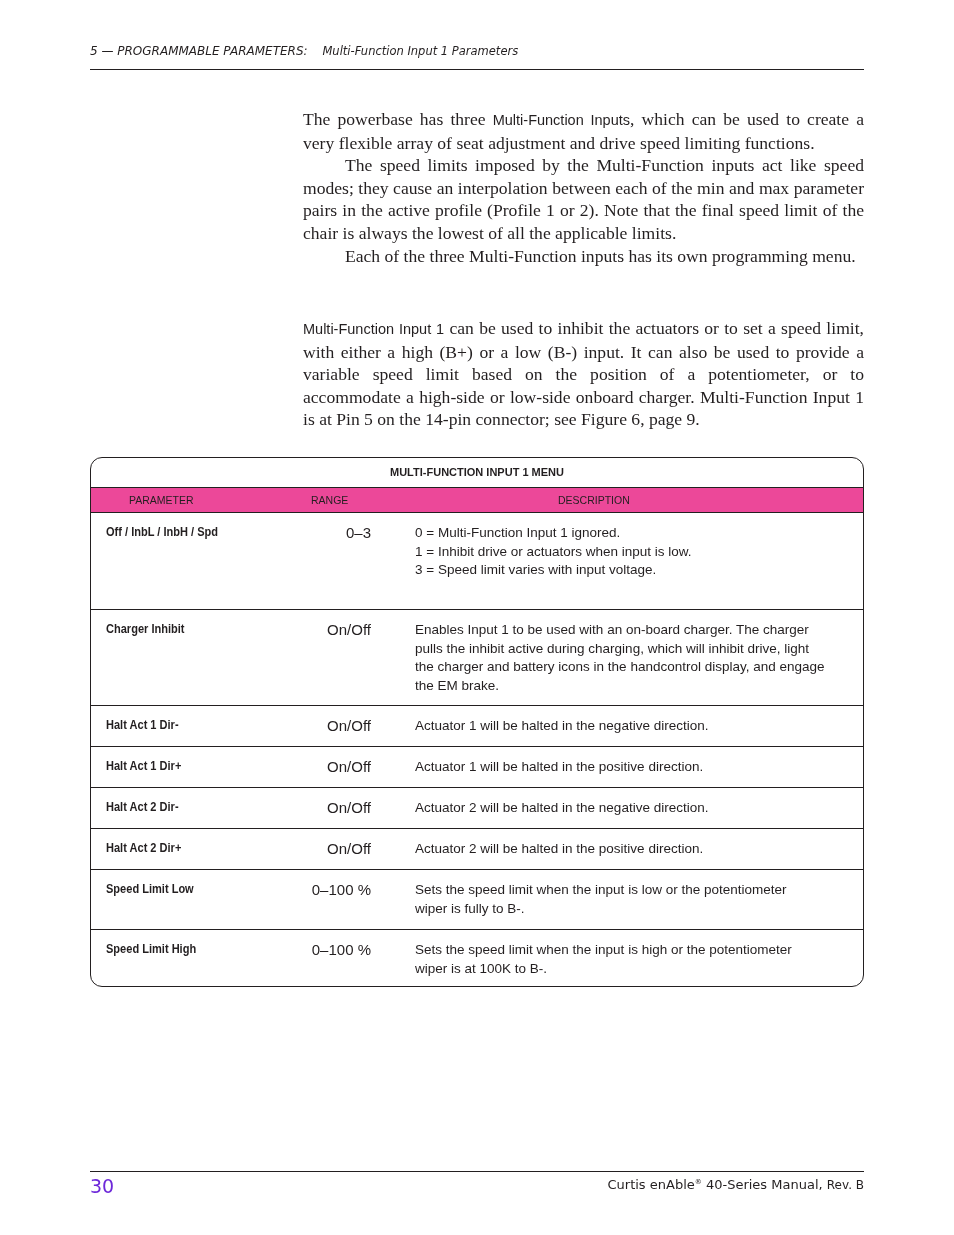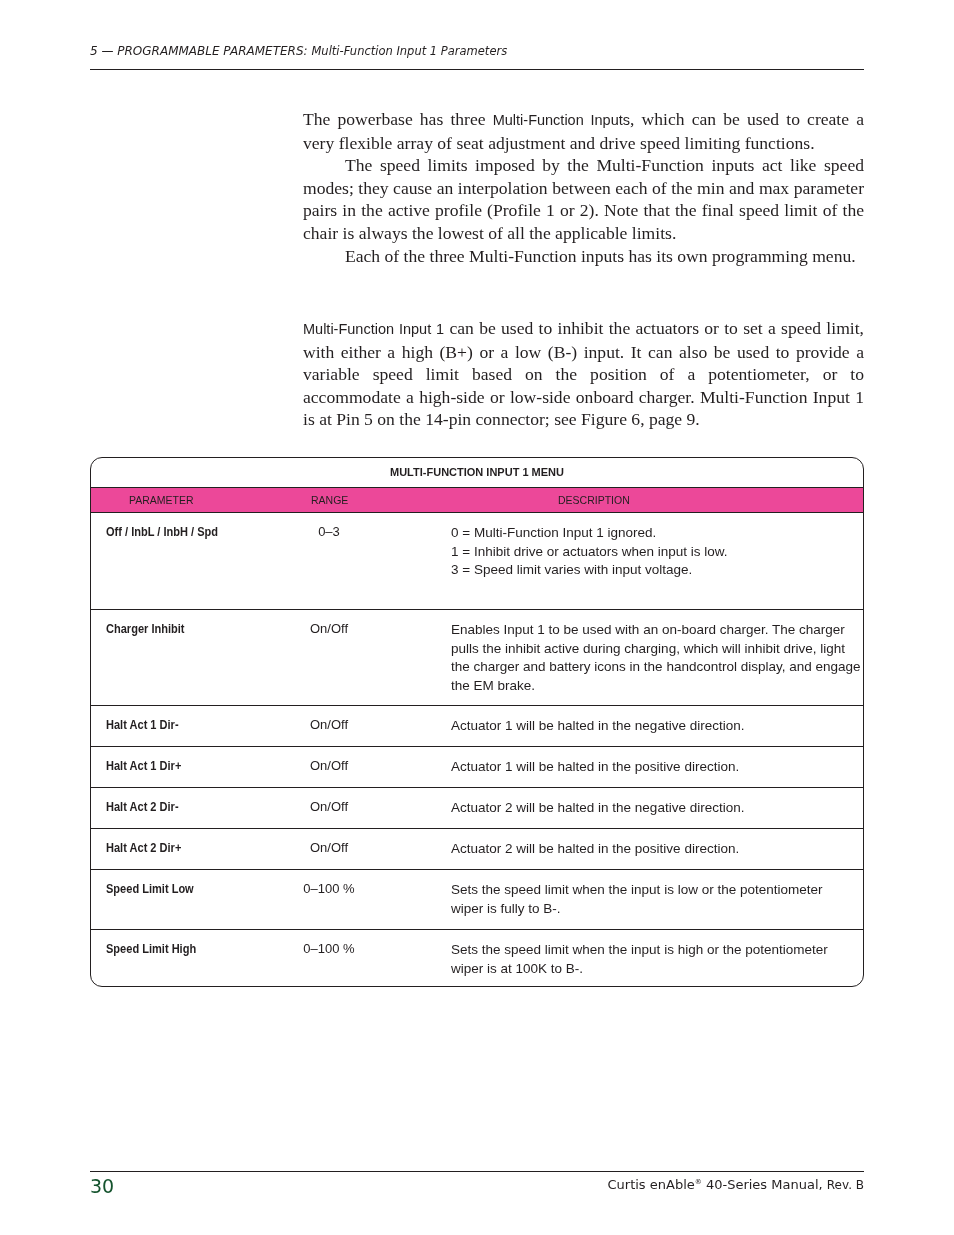--- a/index.html
+++ b/index.html
@@ -2,21 +2,21 @@
 <html><head>
 <meta charset="utf-8">
 <style>
   html, body { margin: 0; padding: 0; background: #ffffff; }
   body { width: 954px; height: 1235px; position: relative; overflow: hidden; color: #231f20; }
   .running-head {
     position: absolute; left: 90px; top: 44px; width: 774px;
     font-family: "DejaVu Sans", sans-serif; font-style: italic; font-size: 12px; color: #231f20;
     letter-spacing: 0px;
   }
-  .running-head .sub { font-size: 11.5px; margin-left: 0; }
+  .running-head .sub { font-size: 11.5px; margin-left: 11px; }
   .rule-top { position: absolute; left: 90px; top: 69px; width: 774px; height: 1px; background: #231f20; }
   .body-text {
     position: absolute; left: 303px; width: 561px;
     font-family: "Liberation Serif", serif; font-size: 17.6px; line-height: 22.6px;
     text-align: justify; color: #231f20;
   }
   .body-text p { margin: 0; }
   .body-text p.indent { text-indent: 42px; }
   .body-text .sans-bold { font-family: "Liberation Sans", sans-serif; font-weight: normal; font-size: 14.5px; }
   .intro { top: 108px; }
@@ -36,26 +36,26 @@
     font-size: 10.5px; line-height: 24px;
   }
   .col-header span { position: absolute; top: 0; }
   .col-param { left: 38px; }
   .col-range { left: 220px; }
   .col-desc { left: 467px; }
 
   .row { position: relative; border-bottom: 1px solid #231f20; }
   .row:last-child { border-bottom: none; }
   .row .p { position: absolute; left: 15px; top: 12px; font-weight: bold; font-size: 12px; transform: scaleX(0.92); transform-origin: left; }
-  .row .r { position: absolute; left: 196px; width: 84px; top: 11px; text-align: center; font-size: 13px; }
-  .row .d { position: absolute; left: 324px; top: 11px; width: 440px; font-size: 13.5px; line-height: 18.6px; margin-left: 36px; }
+  .row .r { position: absolute; left: 196px; width: 84px; top: 11px; text-align: right; font-size: 15px; }
+  .row .d { position: absolute; left: 324px; top: 11px; width: 440px; font-size: 13.5px; line-height: 18.6px; }
   .row .d div { margin: 0; }
 
   .rule-bottom { position: absolute; left: 90px; top: 1171px; width: 774px; height: 1px; background: #231f20; }
-  .page-num { position: absolute; left: 90px; top: 1175px; font-family: "DejaVu Sans", sans-serif; font-size: 19px; color: #14532d; }
+  .page-num { position: absolute; left: 90px; top: 1175px; font-family: "DejaVu Sans", sans-serif; font-size: 19px; color: #6d28d9; }
   .footer-title { position: absolute; right: 90px; top: 1177px; font-family: "DejaVu Sans", sans-serif; font-size: 13px; color: #231f20; }
   .footer-title sup { font-size: 7px; }
   .footer-title .rev { font-size: 12px; }
 </style>
 </head>
 <body>
 
 <div class="running-head">
   <span>5 — PROGRAMMABLE PARAMETERS:</span>
   <span class="sub">Multi-Function Input 1 Parameters</span>

